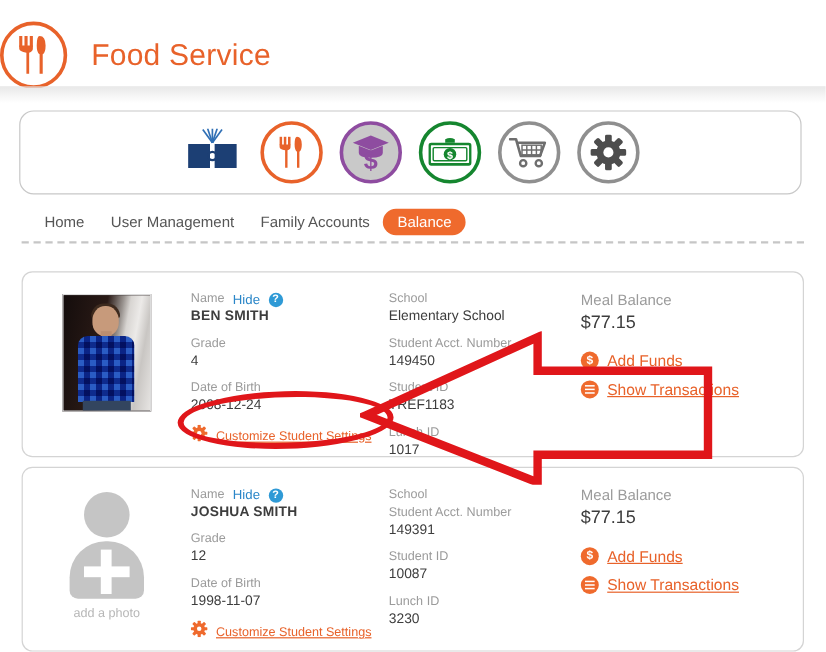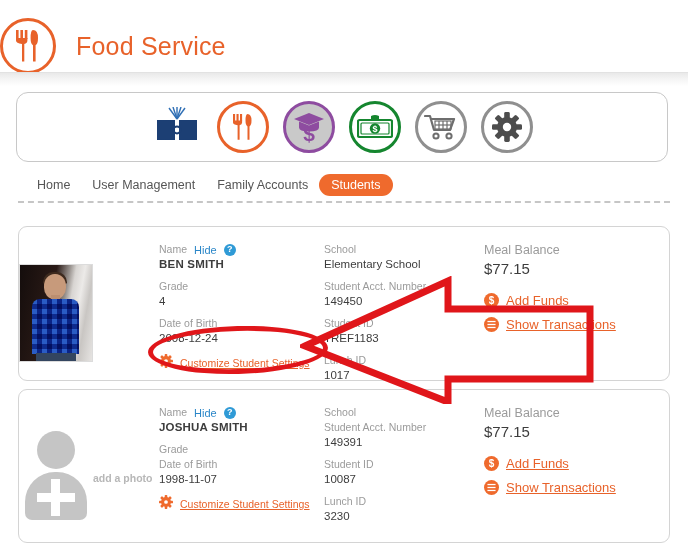--- a/index.html
+++ b/index.html
@@ -73,22 +73,22 @@
   .card {
     position:absolute; left:18px; right:18px;
     border:1px solid #d4d4d4; border-radius:9px;
     background:#fff;
   }
   #card1 { top:226px; height:155px; }
   #card2 { top:389px; height:154px; }
 
   .card-inner { display:flex; padding:14px 0 0 0; height:100%; position:relative; }
 
-  .photo-col { width:140px; flex:none; display:flex; flex-direction:row;
-               align-items:center; padding-top:4px;font-weight:bold; }
+  .photo-col { width:140px; flex:none; display:flex; flex-direction:column;
+               align-items:center; padding-top:4px; }
   .photo {
     width:74px; height:98px; border:1px solid #dcdcdc;
     overflow:hidden; position:relative; background:#1c1212;
   }
   .ph-bg { position:absolute; inset:0;
            background: linear-gradient(100deg,#140d0c 0%, #2a1a16 42%, #9a9490 57%,
                        #d8d5d2 64%, #eceae8 74%, #c9c6c3 84%, #e6e4e2 100%); }
   .ph-head { position:absolute; left:24px; top:9px; width:22px; height:25px;
              border-radius:48% 48% 45% 45%; background:#c79a7b; }
   .ph-hair { position:absolute; left:23px; top:7px; width:24px; height:12px;
@@ -240,21 +240,21 @@
       </g>
       <circle cx="15" cy="15" r="4.2" fill="#fff"></circle>
     </svg>
   </div>
 </div>
 
 <div class="navrow">
   <div class="nav-item">Home</div>
   <div class="nav-item">User Management</div>
   <div class="nav-item">Family Accounts</div>
-  <div class="nav-item active">Students</div>
+  <div class="nav-item active">Balance</div>
 </div>
 <div class="dashline"></div>
 
 <div class="card" id="card1">
   <div class="card-inner">
 
     <div class="photo-col">
       <div class="photo">
         <div class="ph-bg"></div>
         <div class="ph-hair"></div>
@@ -343,20 +343,21 @@
     </div>
 
     <div class="col col-name">
       <div class="name-row">
         <span class="fld-label" style="margin:0">Name</span>
         <span class="hide-link">Hide</span>
         <span class="help-icon">?</span>
       </div>
       <div class="fld-value strong">JOSHUA SMITH</div>
       <div class="fld-label">Grade</div>
+      <div class="fld-value">12</div>
       <div class="fld-label">Date of Birth</div>
       <div class="fld-value">1998-11-07</div>
       <div class="settings-link">
         <span>
           <svg width="14" height="14" viewBox="0 0 30 30">
             <g fill="#ef6a2d">
               <rect x="12.2" y="0" width="5.6" height="30" rx="1.4"></rect>
               <rect x="12.2" y="0" width="5.6" height="30" rx="1.4" transform="rotate(45 15 15)"></rect>
               <rect x="12.2" y="0" width="5.6" height="30" rx="1.4" transform="rotate(90 15 15)"></rect>
               <rect x="12.2" y="0" width="5.6" height="30" rx="1.4" transform="rotate(135 15 15)"></rect>

